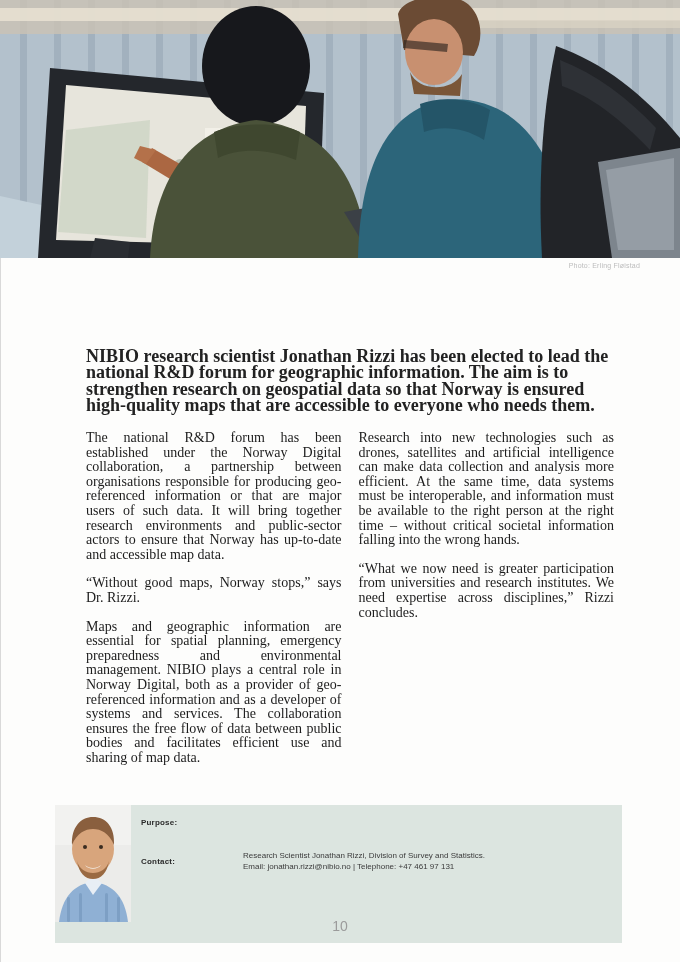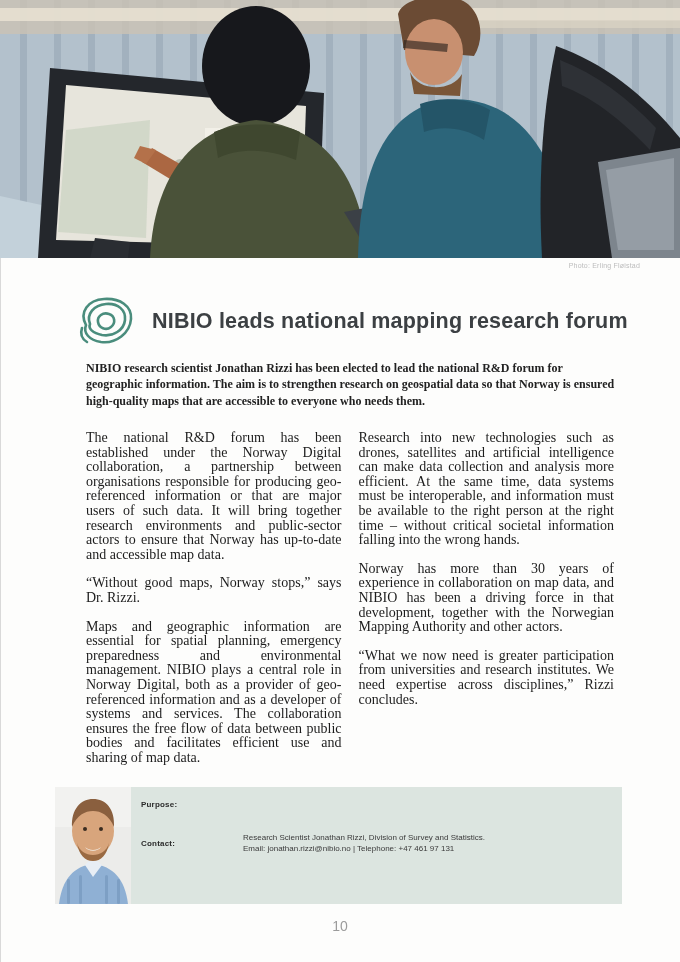--- a/index.html
+++ b/index.html
@@ -18,36 +18,36 @@
   }
   
   .header{position:absolute;left:72px;top:294px;display:flex;align-items:center;gap:16px;}
   .logo{width:64px;height:54px;flex:0 0 auto;}
   .title{
     font-size:21.5px;font-weight:600;color:#3c4043;letter-spacing:.2px;
     font-family:"Liberation Sans",sans-serif;white-space:nowrap;
   }
   
   .intro{
-    position:absolute;left:86px;top:360px;width:530px;
+    position:absolute;left:86px;top:348px;width:530px;
     font-family:"Liberation Serif",serif;font-weight:600;
-    font-size:12px;line-height:16.4px;color:#222;
+    font-size:18px;line-height:16.4px;color:#222;
   }
   
   .columns{position:absolute;left:86px;top:430px;width:528px;display:flex;gap:17px;}
   .col{flex:1;}
   .col p{
     margin:1px 0 14px 0;
     font-family:Liberation Serif, serif;
     font-size:14px;line-height:14.6px;color:#1c1c1c;
     text-align:justify;
   }
   
   .info-box{
-    position:absolute;left:55px;top:787px;width:567px;height:117px;
+    position:absolute;left:55px;top:805px;width:567px;height:138px;
     background:#dce5e0;
   }
   .portrait{position:absolute;left:0;top:0;width:76px;height:117px;overflow:hidden;background:#ececea;}
   .portrait svg{display:block;width:76px;height:117px;}
   .ib-row{position:absolute;left:86px;right:14px;display:flex;}
   .ib-row.r1{top:13px;}
   .ib-row.r2{top:46px;align-items:center;}
   .ib-label{
     width:102px;flex:0 0 auto;
     font-size:8px;font-weight:bold;color:#2b2b2b;letter-spacing:.2px;
@@ -142,43 +142,31 @@
 
       <path d="M556,46 C602,62 644,94 680,138 L680,258 L542,258 C538,182 542,112 556,46 Z" fill="#222428"></path>
       <path d="M560,60 C596,74 628,98 656,128 L650,150 C620,118 590,96 562,86 Z" fill="#2e3136"></path>
 
       <polygon points="598,162 680,148 680,258 612,258" fill="#7d858d"></polygon>
       <polygon points="606,170 674,158 674,250 618,250" fill="#959da5"></polygon>
     </svg>
   </div>
   <div class="photo-credit">Photo: Erling Fløistad</div>
 
-  <div class="header">
-    <svg class="logo" viewBox="0 0 64 54">
-      <g fill="none" stroke="#4a8d7d" stroke-width="2.6" stroke-linecap="round">
-        <path d="M14,31 C7,18 16,6 32,5 C48,4 60,12 59,25 C58,39 44,50 29,48 C17,46 11,39 14,31 Z"></path>
-        <path d="M18,30 C14,20 22,11 34,10 C46,9 54,16 53,26 C52,36 41,43 30,41 C21,39 16,35 18,30 Z"></path>
-        <path d="M26,28 C25,22 31,18 37,20 C43,22 44,29 39,33 C34,37 27,34 26,28 Z"></path>
-        <path d="M10,34 C8,40 10,45 15,48"></path>
-      </g>
-    </svg>
-    <div class="title">NIBIO leads national mapping research forum</div>
-  </div>
 
   <div class="intro">NIBIO research scientist Jonathan Rizzi has been elected to lead the national R&amp;D forum for geographic information. The aim is to strengthen research on geospatial data so that Norway is ensured high-quality maps that are accessible to everyone who needs them.</div>
 
   <div class="columns">
     <div class="col">
       <p>The national R&amp;D forum has been established under the Norway Digital collaboration, a partnership between organisations responsible for producing geo-referenced information or that are major users of such data. It will bring together research environments and public-sector actors to ensure that Norway has up-to-date and accessible map data.</p>
       <p>“Without good maps, Norway stops,” says Dr. Rizzi.</p>
       <p>Maps and geographic information are essential for spatial planning, emergency preparedness and environmental management. NIBIO plays a central role in Norway Digital, both as a provider of geo-referenced information and as a developer of systems and services. The collaboration ensures the free flow of data between public bodies and facilitates efficient use and sharing of map data.</p>
     </div>
     <div class="col">
       <p>Research into new technologies such as drones, satellites and artificial intelligence can make data collection and analysis more efficient. At the same time, data systems must be interoperable, and information must be available to the right person at the right time – without critical societal information falling into the wrong hands.</p>
-      <p>Norway has more than 30 years of experience in collaboration on map data, and NIBIO has been a driving force in that development, together with the Norwegian Mapping Authority and other actors.</p>
       <p>“What we now need is greater participation from universities and research institutes. We need expertise across disciplines,” Rizzi concludes.</p>
     </div>
   </div>
 
   <div class="info-box">
     <div class="portrait">
       <svg viewBox="0 0 76 117">
         <rect x="0" y="0" width="76" height="117" fill="#ececea"></rect>
         <rect x="0" y="0" width="76" height="40" fill="#f2f2f0"></rect>
         <path d="M4,117 C7,92 19,79 38,77 C58,79 70,92 73,117 Z" fill="#8fb0d4"></path>

